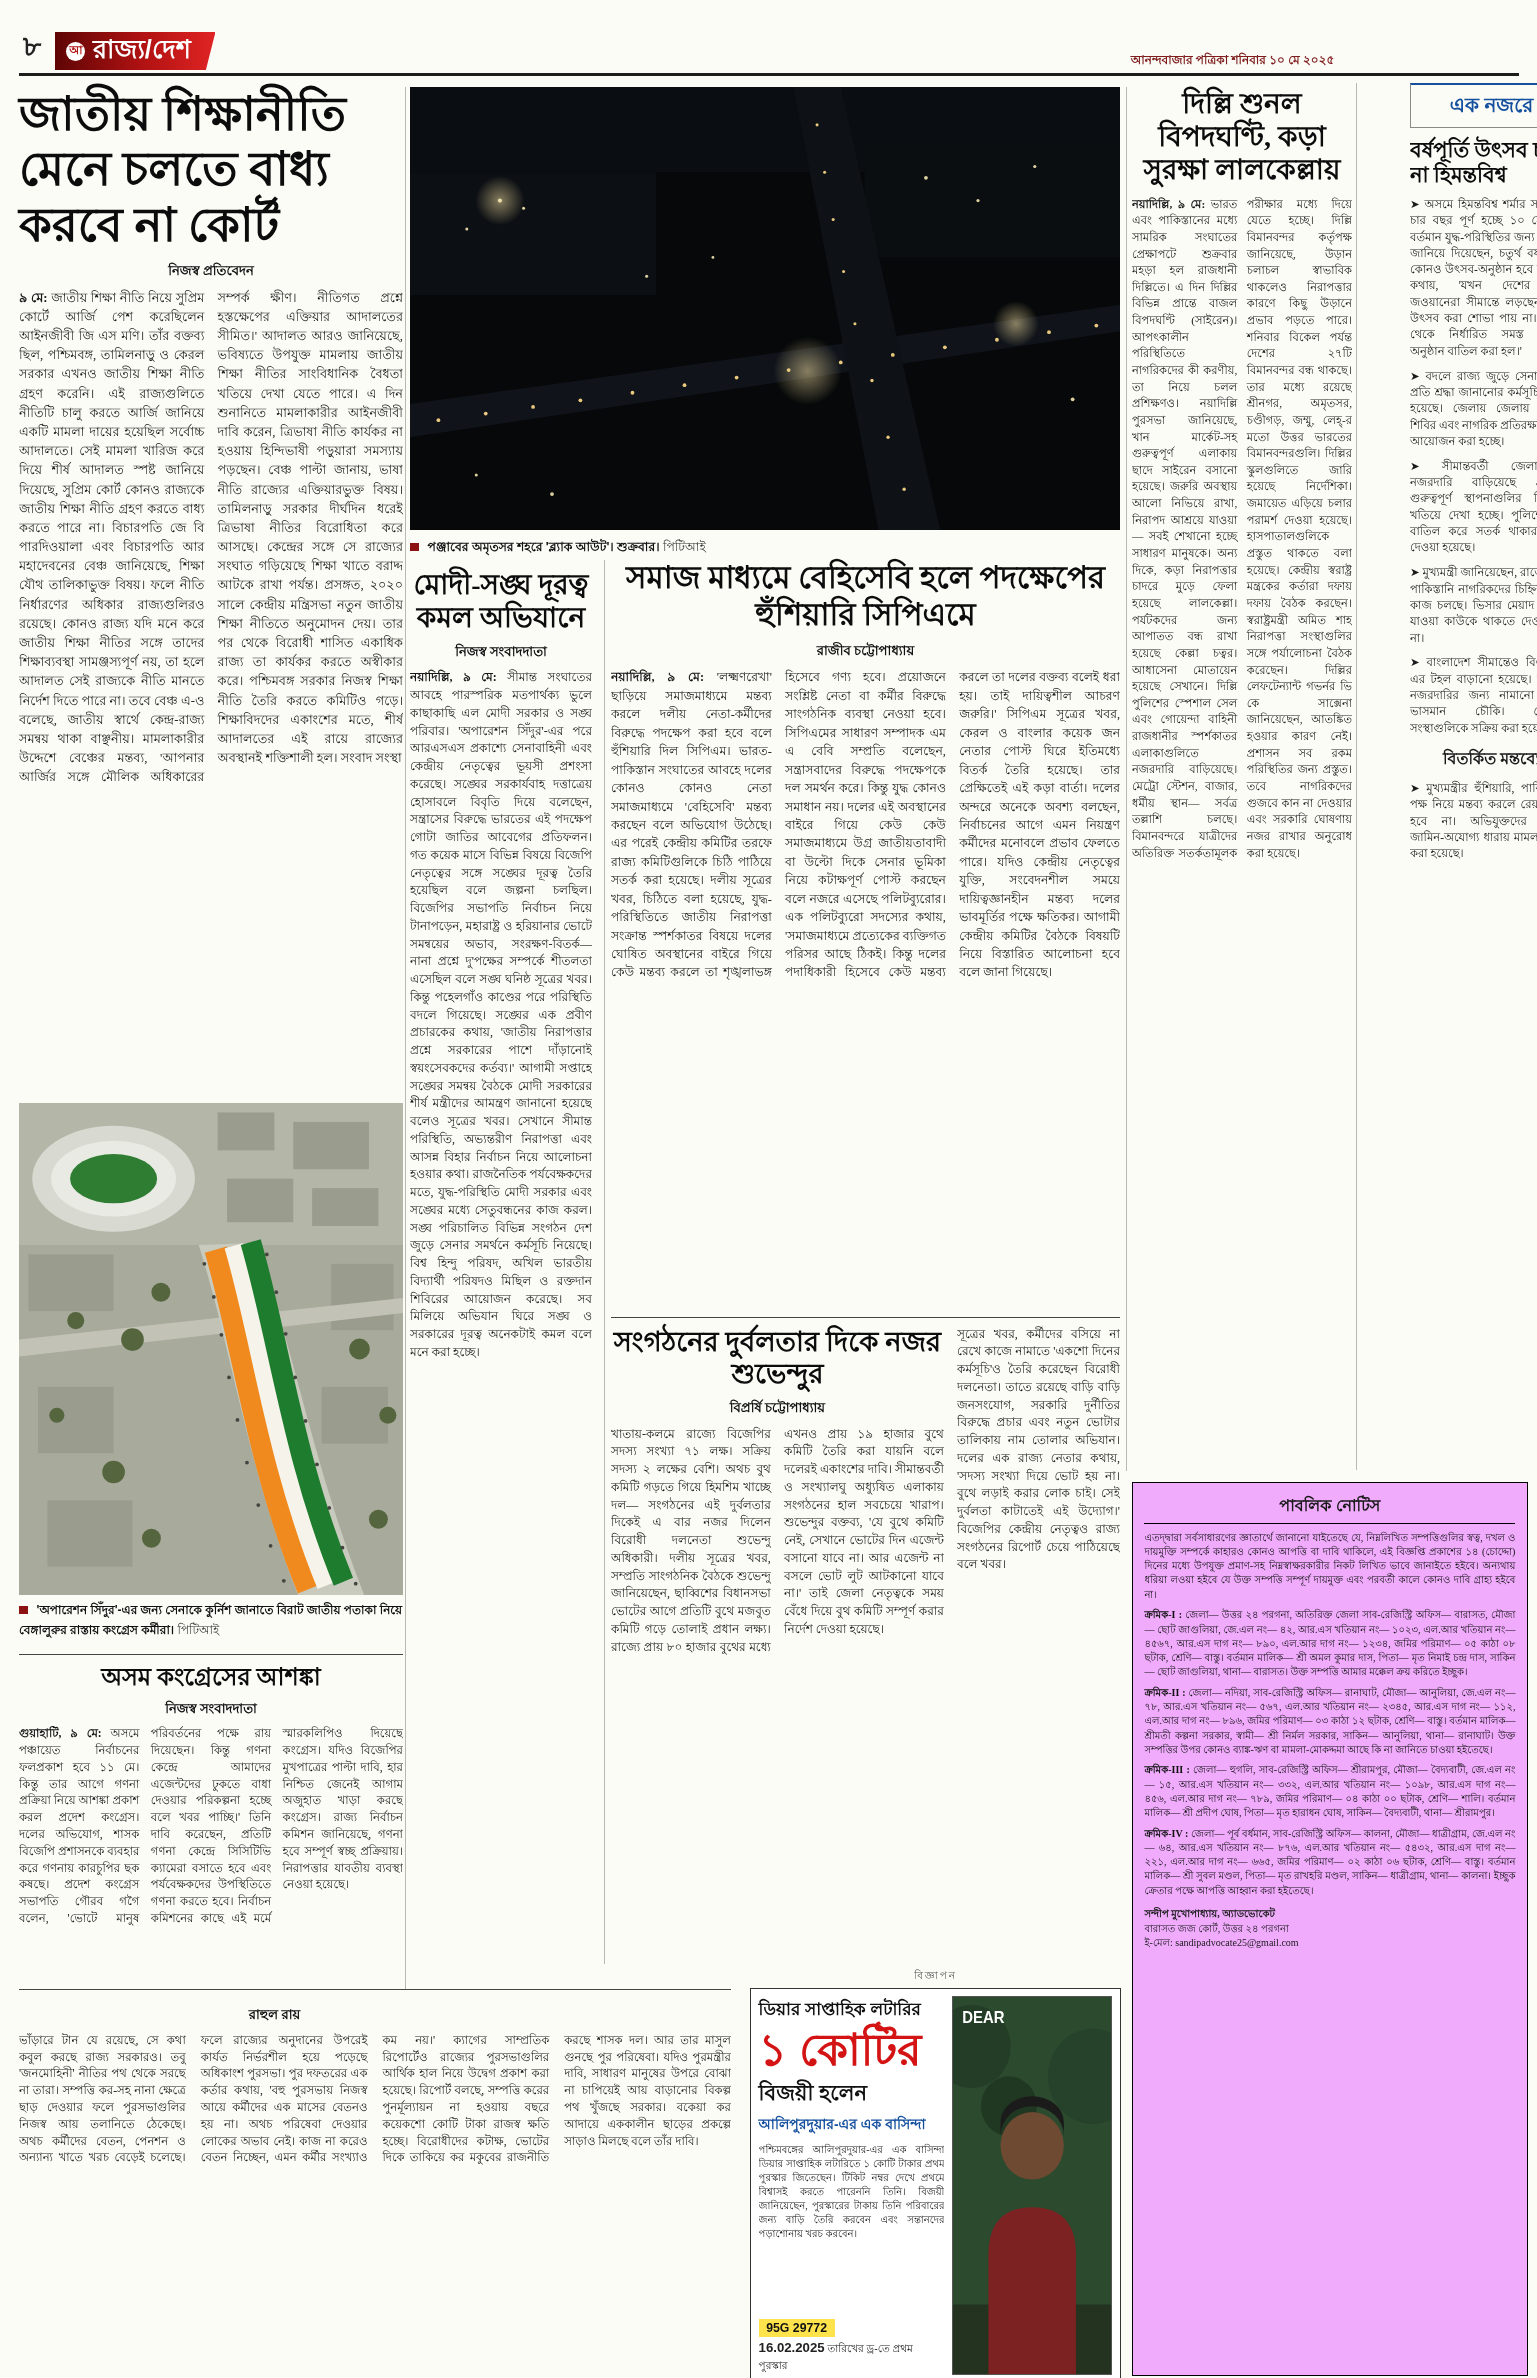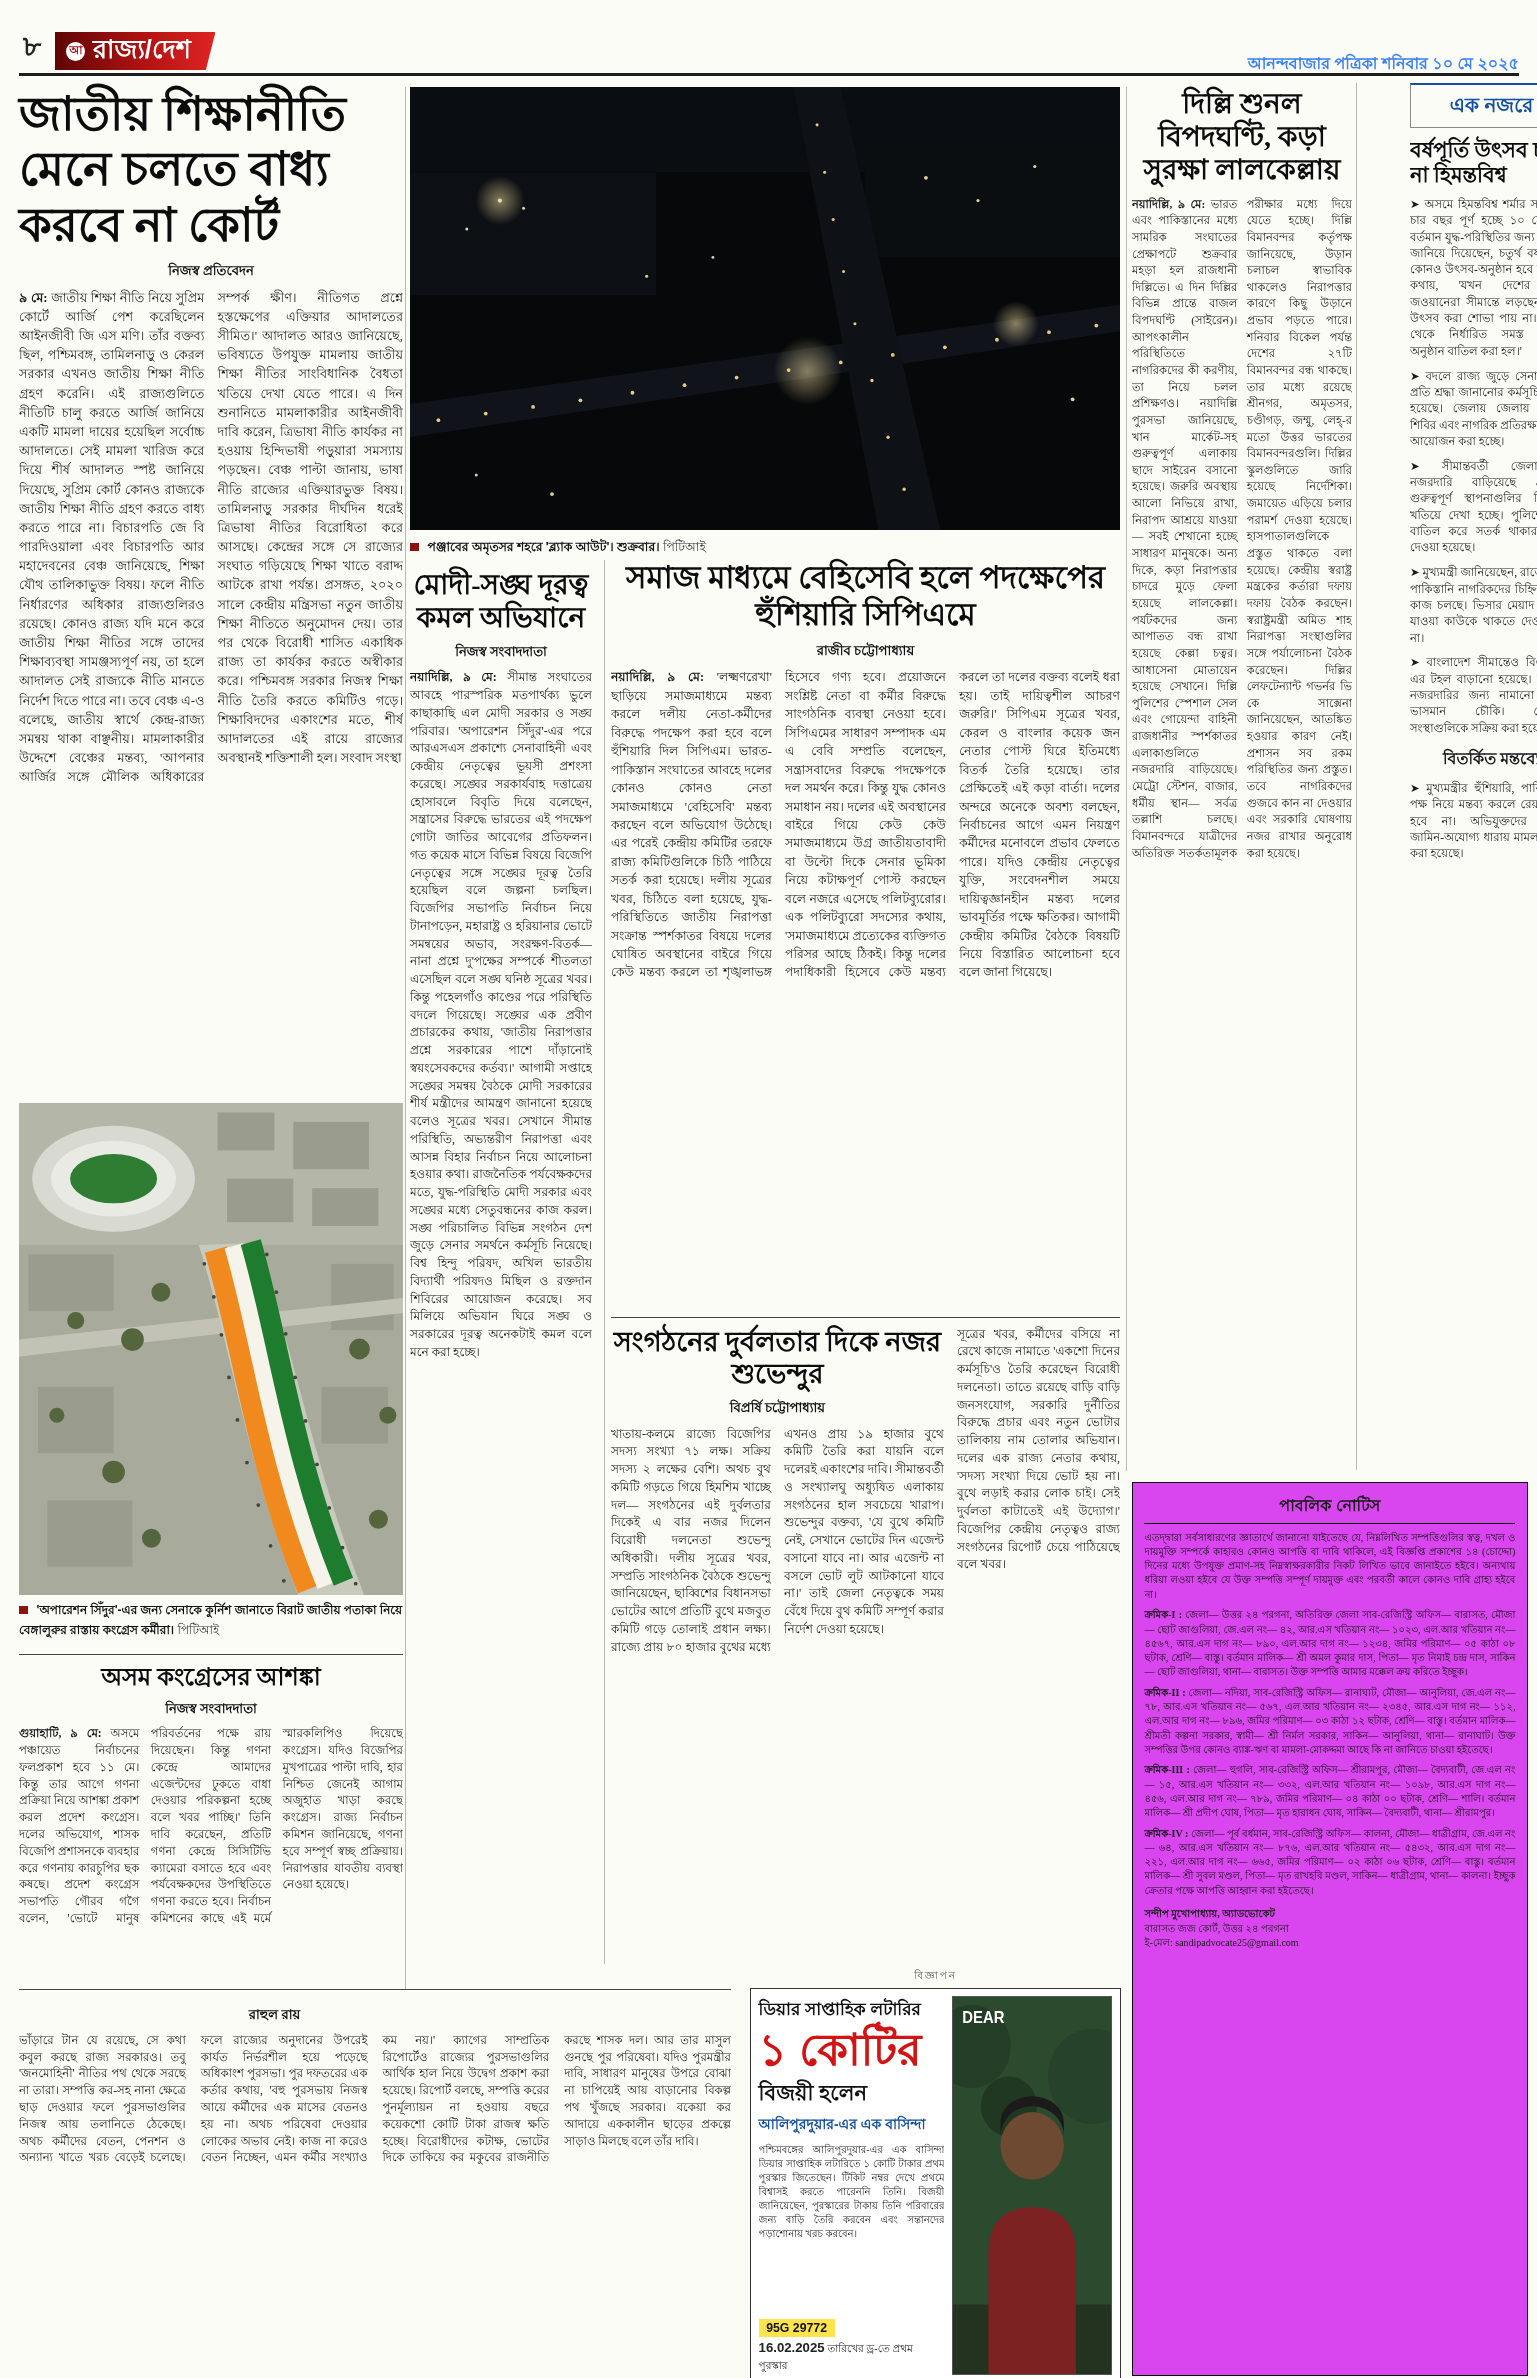--- a/index.html
+++ b/index.html
@@ -7,22 +7,22 @@
         font-family:"Liberation Serif",serif;color:#1a1a1a;overflow:hidden;}
   
   .pgnum{position:absolute;left:23px;top:24.6px;font-size:28px;font-weight:bold;color:#222;}
   .banner{position:absolute;left:55px;top:32px;height:38px;display:flex;align-items:center;gap:7.6px;
           padding:0 24.6px 0 11.4px;background:linear-gradient(90deg,#5f0505,#b11212 55%,#e02424);
           color:#fff;font-weight:bold;font-size:25.6px;font-family:"Liberation Sans",sans-serif;
           clip-path:polygon(0 0,100% 0,94% 100%,0 100%);}
   .emblem{width:19px;height:19px;border-radius:50%;background:#fff;display:inline-flex;
           align-items:center;justify-content:center;color:#b11212;font-size:11.4px;font-weight:bold;}
   .hdr-rule{position:absolute;left:19px;top:73px;width:1500px;height:2.8px;background:#1d1d1d;}
-  .masthead{position:absolute;left:946px;top:51px;width:573px;text-align:right;font-size:16px;
-            color:#3b82f6;font-family:"Liberation Sans",sans-serif;font-weight:bold;}
+  .masthead{position:absolute;left:946px;top:51px;width:573px;text-align:center;font-size:12px;
+            color:#7f1d1d;font-family:"Liberation Sans",sans-serif;font-weight:bold;}
   
   .hl{font-weight:bold;color:#0c0c0c;line-height:1.18;}
   .by{text-align:center;font-weight:bold;font-size:13.2px;margin:7.6px 0 5.7px;color:#111;}
   .bt{text-align:justify;color:#191919;overflow:hidden;}
   .dl{font-weight:bold;}
   .cols2{column-count:2;column-gap:13.2px;}
   .cols3{column-count:3;column-gap:13.2px;}
   .cols4{column-count:4;column-gap:15px;}
   .vrule{position:absolute;width:0.9px;background:#b9b9b2;}
   .block{position:absolute;}
@@ -46,21 +46,21 @@
   .ad-brand{font-size:17px;font-weight:bold;color:#111;}
   .ad-amount{font-size:44px;font-weight:bold;color:#d41414;line-height:1.1;margin:1.9px 0;}
   .ad-winner{font-size:21px;font-weight:bold;color:#111;}
   .ad-city{font-size:14px;font-weight:bold;color:#14509e;margin:1.9px 0 5.7px;}
   .ad-body{font-size:10px;line-height:1.4;text-align:justify;color:#222;font-family:"Liberation Serif",serif;flex:1;overflow:hidden;}
   .ad-ticket{align-self:flex-start;background:#ffe34d;color:#111;font-weight:bold;font-size:12.3px;padding:1.9px 7.6px;margin:3.8px 0;}
   .ad-daterow{font-size:10.4px;color:#222;}
   .ad-daterow b{font-size:13.2px;}
   .ad-photo{width:46%;border:0.9px solid #555;overflow:hidden;}
   
-  .notice{border:1.9px solid #000;padding:9.5px 11.4px;background:#d946ef;font-family:"Liberation Serif",serif;overflow:hidden;}
+  .notice{border:1.9px solid #000;padding:9.5px 11.4px;background:#f0abfc;font-family:"Liberation Serif",serif;overflow:hidden;}
   .notice-title{text-align:center;font-weight:bold;font-size:16px;border-bottom:0.9px solid #000;
                 padding-bottom:3.8px;margin-bottom:6.6px;font-family:"Liberation Sans",sans-serif;}
   .notice p{margin:0 0 6.6px;font-size:10px;line-height:1.42;text-align:justify;color:#111;}
   .sec-head{font-weight:bold;}
   .notice-footer{font-size:10px;line-height:1.45;margin-top:9.5px;font-weight:bold;}
   .notice-footer .em{font-weight:normal;}
 </style>
 </head>
 <body>
 

